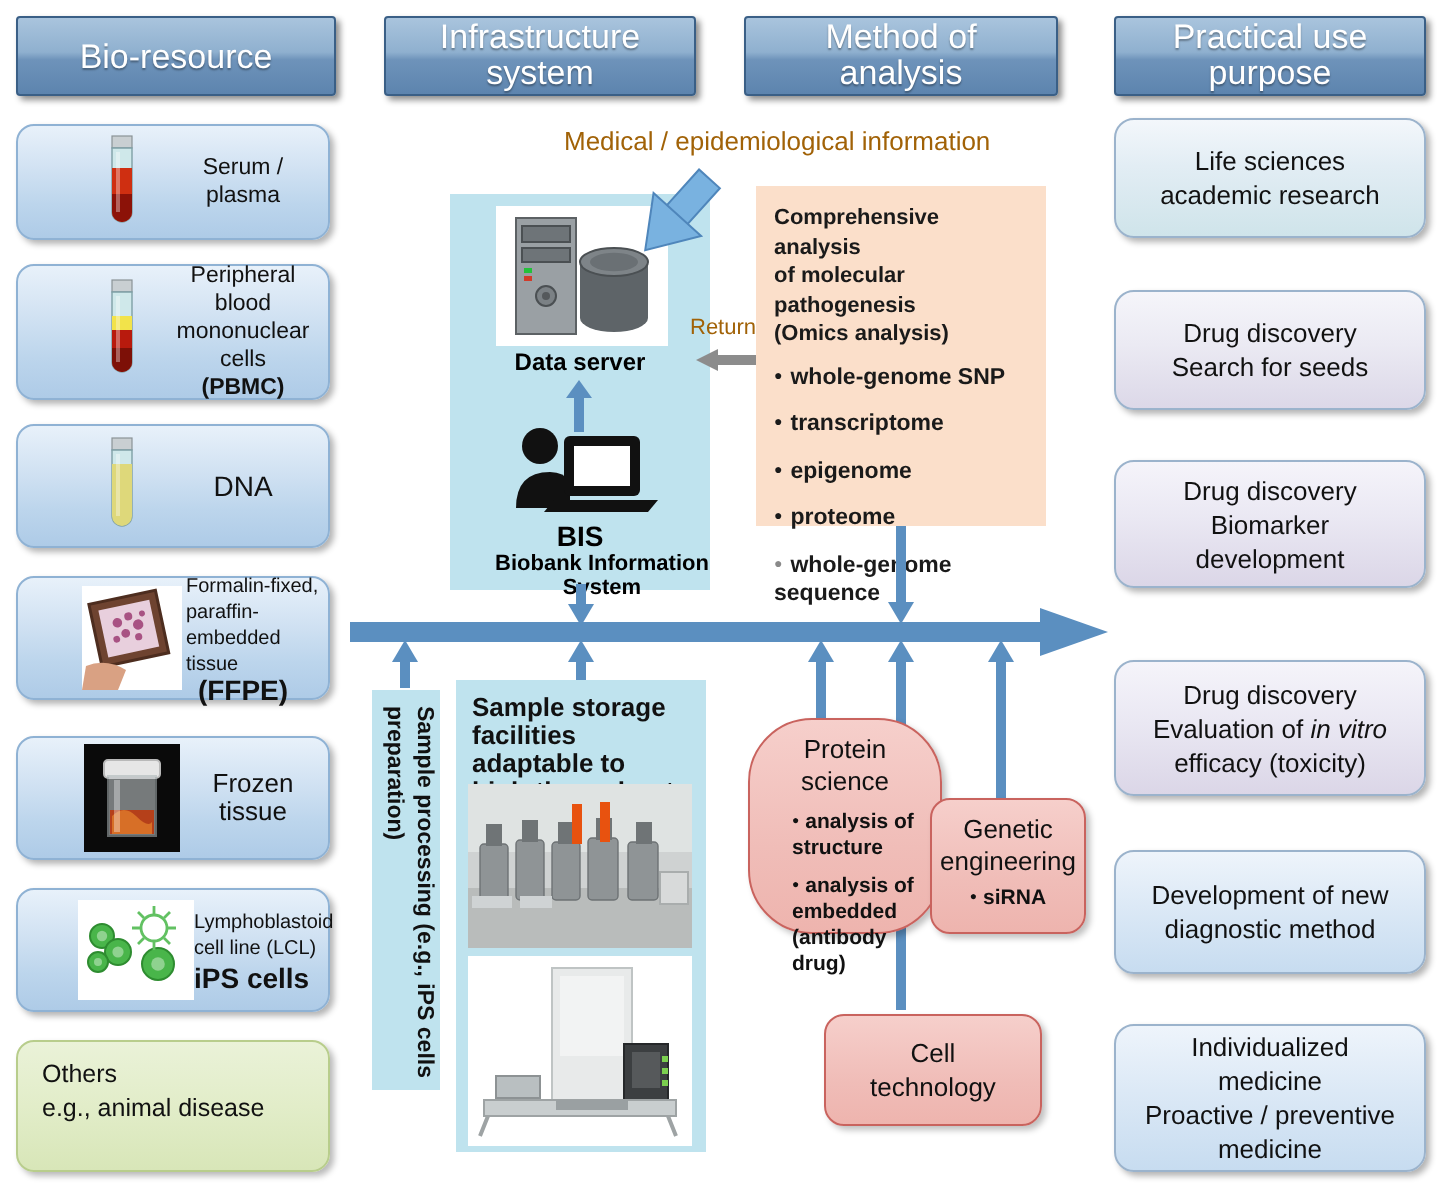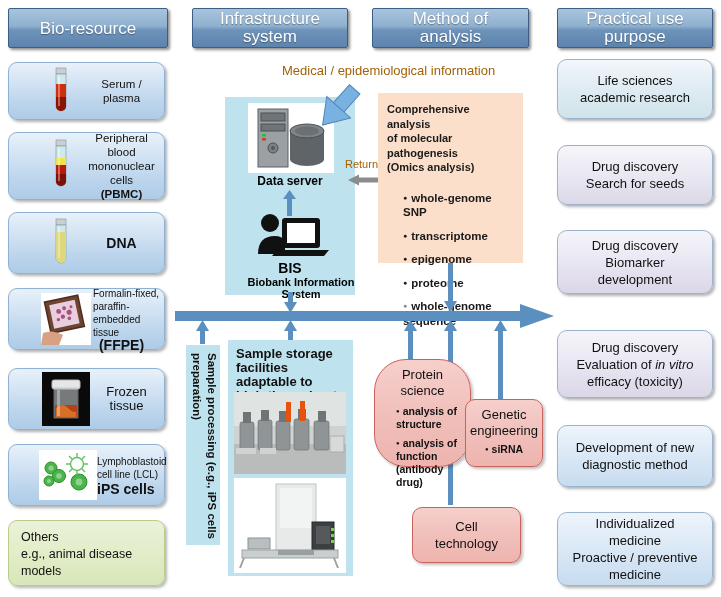--- a/index.html
+++ b/index.html
@@ -84,21 +84,21 @@
   
   .omics-panel{
     position:absolute;
     background:#fbdfca;
     box-sizing:border-box;
     padding:9px 8px 0 9px;
     color:#1a1a1a;
     font-size:11px;line-height:14.5px;
   }
   .omics-head{font-weight:bold;margin-bottom:7px;}
-  .omics-panel ul{list-style:none;margin:16px;padding:0;}
+  .omics-panel ul{list-style:none;margin:0;padding:0;}
   .omics-panel li{font-weight:bold;font-size:11.5px;margin-bottom:9px;}
   .omics-panel li::before{content:"\25CF";font-size:7px;vertical-align:2px;margin-right:4px;}
   .omics-panel li.dim::before{color:#8a8a8a;}
 
   
   .pink-box{
     position:absolute;
     background:linear-gradient(to bottom,#f6cfcb 0%,#f0bdb8 60%,#eeb4ae 100%);
     border:1px solid #c9635e;
     border-radius:10px;
@@ -193,21 +193,21 @@
 
   <div class="bio-card" style="left:8px;top:212px;width:157px;height:62px;">
     <div class="bio-thumb">
       <svg width="18" height="50" viewBox="0 0 18 50">
         <rect x="4" y="1" width="10" height="6" fill="#c9cfd2" stroke="#8b9397" stroke-width=".6"></rect>
         <path d="M4 7 h10 v33 a5 5 0 0 1 -10 0 z" fill="#cfe8ea" stroke="#7fa0a6" stroke-width=".7"></path>
         <path d="M4 14 h10 v26 a5 5 0 0 1 -10 0 z" fill="#ded87a"></path>
         <rect x="6" y="9" width="2" height="31" fill="#ffffff" opacity=".35"></rect>
       </svg>
     </div>
-    <div class="txt" style="font-size:14px;font-weight:bold">DNA</div>
+    <div class="txt" style="font-size:14px;font-weight:normal">DNA</div>
   </div>
 
   <div class="bio-card" style="left:8px;top:288px;width:157px;height:62px;">
     <div class="bio-thumb" style="width:54px">
       <svg width="50" height="52" viewBox="0 0 50 52">
         <rect x="0" y="0" width="50" height="52" fill="#ffffff"></rect>
         <g transform="rotate(-12 25 24)">
           <rect x="7" y="5" width="34" height="32" fill="#6e4330" stroke="#4d2d1f" stroke-width="1.5"></rect>
           <rect x="11" y="9" width="26" height="24" fill="#e8cfdd"></rect>
           <g fill="#9e3d74" opacity=".85">
@@ -269,21 +269,20 @@
     <div class="txt" style="text-align:left;font-size:10px;line-height:13px">
       <div>Lymphoblastoid</div>
       <div>cell line (LCL)</div>
       <div style="font-size:14px;font-weight:bold;padding-top:2px">iPS cells</div>
     </div>
   </div>
 
   <div class="green-card" style="left:8px;top:520px;width:157px;height:66px;">
     <div>Others</div>
     <div>e.g., animal disease</div>
-    <div>models</div>
   </div>
 
   <div class="infra-panel" style="left:225px;top:97px;width:130px;height:198px;"></div>
 
   <div class="photo" style="left:248px;top:103px;width:86px;height:70px;">
     <svg width="86" height="70" viewBox="0 0 86 70">
       <rect width="86" height="70" fill="#ffffff"></rect>
 
       <rect x="10" y="6" width="30" height="58" fill="#9aa0a4" stroke="#5c6164" stroke-width="1"></rect>
       <rect x="13" y="10" width="24" height="8" fill="#6e7478" stroke="#4b5053"></rect>
@@ -449,21 +448,21 @@
       <div>Protein</div>
       <div>science</div>
     </div>
     <div class="pink-list">
       <div>
         <span class="b">analysis of</span><br>
         <span>structure</span>
       </div>
       <div>
         <span class="b">analysis of</span><br>
-        <span>function</span><br>
+        <span>embedded</span><br>
         <span>(antibody drug)</span>
       </div>
     </div>
   </div>
 
   <div class="pink-box" style="left:465px;top:399px;width:78px;height:68px;">
     <div class="pink-title">
       <div>Genetic</div>
       <div>engineering</div>
     </div>

